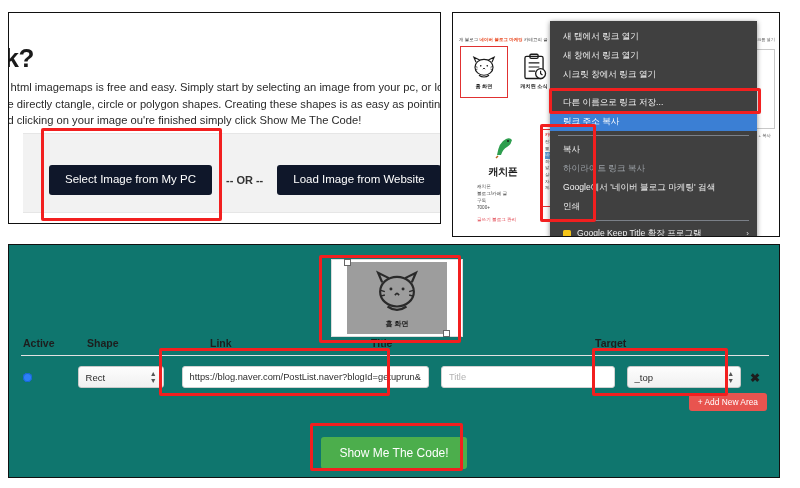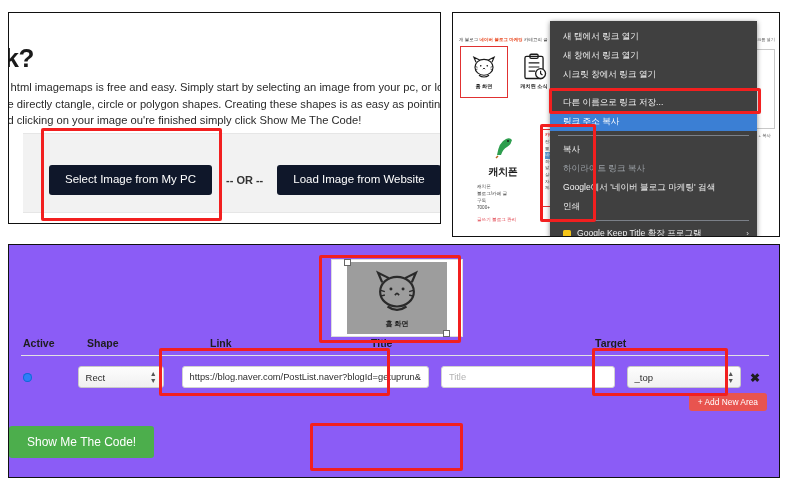--- a/index.html
+++ b/index.html
@@ -64,21 +64,21 @@
   .ctx-item.disabled{color:#9ba0a6;}
   .ctx-item.hl{background:#3b7fd4;color:#fff;}
   .ctx-sep{height:1px;background:#7b8088;margin:4px 8px;}
   .ctx-ext{display:flex;align-items:center;padding:3px 8px 3px 13px;white-space:nowrap;line-height:11px;}
   .ctx-ext .exticon{width:8px;height:8px;border-radius:1.5px;margin-right:6px;flex:0 0 auto;}
   .ctx-ext .extname{flex:1;}
   .ctx-ext .arrow{font-size:8px;color:#dcdcdc;}
 
   
   #panel-bt{left:8px;top:244px;width:772px;height:234px;}
-  .bt-inner{position:absolute;inset:0;background:#8b5cf6;}
+  .bt-inner{position:absolute;inset:0;background:#0f766e;}
   .img-box{
     position:absolute;left:322px;top:14px;width:130px;height:76px;
     background:#fff;border:1px solid #dcdcdc;
     display:flex;align-items:center;justify-content:center;
   }
   .img-sel{
     position:relative;width:100px;height:72px;background:#9d9d9d;
     display:flex;flex-direction:column;align-items:center;justify-content:center;gap:1px;
   }
   .img-sel .catbig{width:54px;height:50px;}
@@ -110,21 +110,21 @@
   }
   .txt-box.ph{color:#b3b3b3;}
   .del-x{font-size:12px;font-weight:bold;color:#1d1d1d;cursor:pointer;}
 
   .addnew{
     position:absolute;right:12px;top:148px;
     background:#e8544f;color:#fff;border:0;border-radius:3px;
     font-size:8.4px;padding:5px 9px;line-height:1;white-space:nowrap;cursor:pointer;
     font-family:"Liberation Sans",sans-serif;
   }
-  .showcode-wrap{position:absolute;left:0;right:0;top:181px;display:flex;}
+  .showcode-wrap{position:absolute;left:0;right:0;top:192px;display:flex;justify-content:center;}
   .btn-showcode{
     background:#4cae4c;color:#fff;border:0;border-radius:3px;
     font-size:12px;padding:10px 18px;line-height:1;cursor:pointer;
     font-family:"Liberation Sans",sans-serif;
   }
 
   
   .anno{position:absolute;border:3px solid #f21f1f;border-radius:2px;pointer-events:none;z-index:40;}
   .anno::after{content:"";position:absolute;inset:-2px;border:1.5px solid rgba(242,31,31,.55);border-radius:3px;}
 </style>

